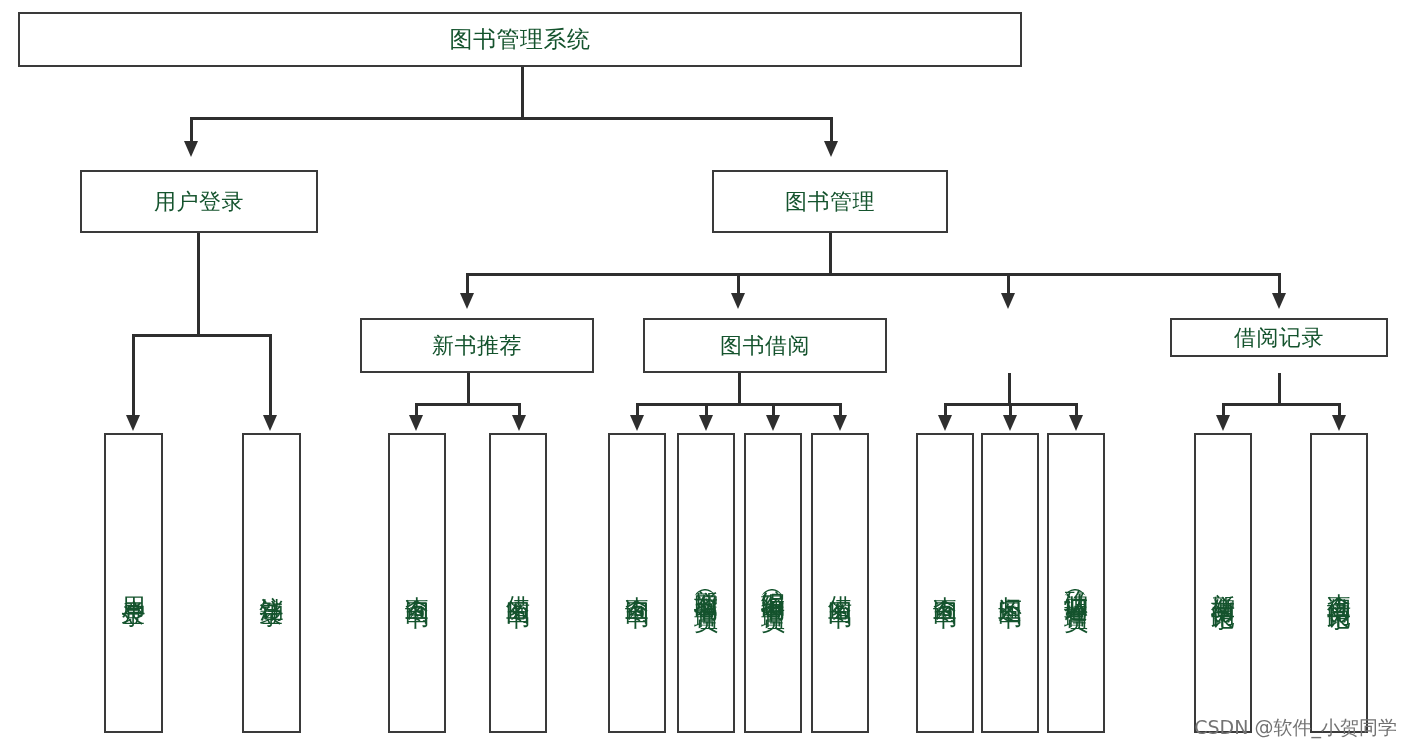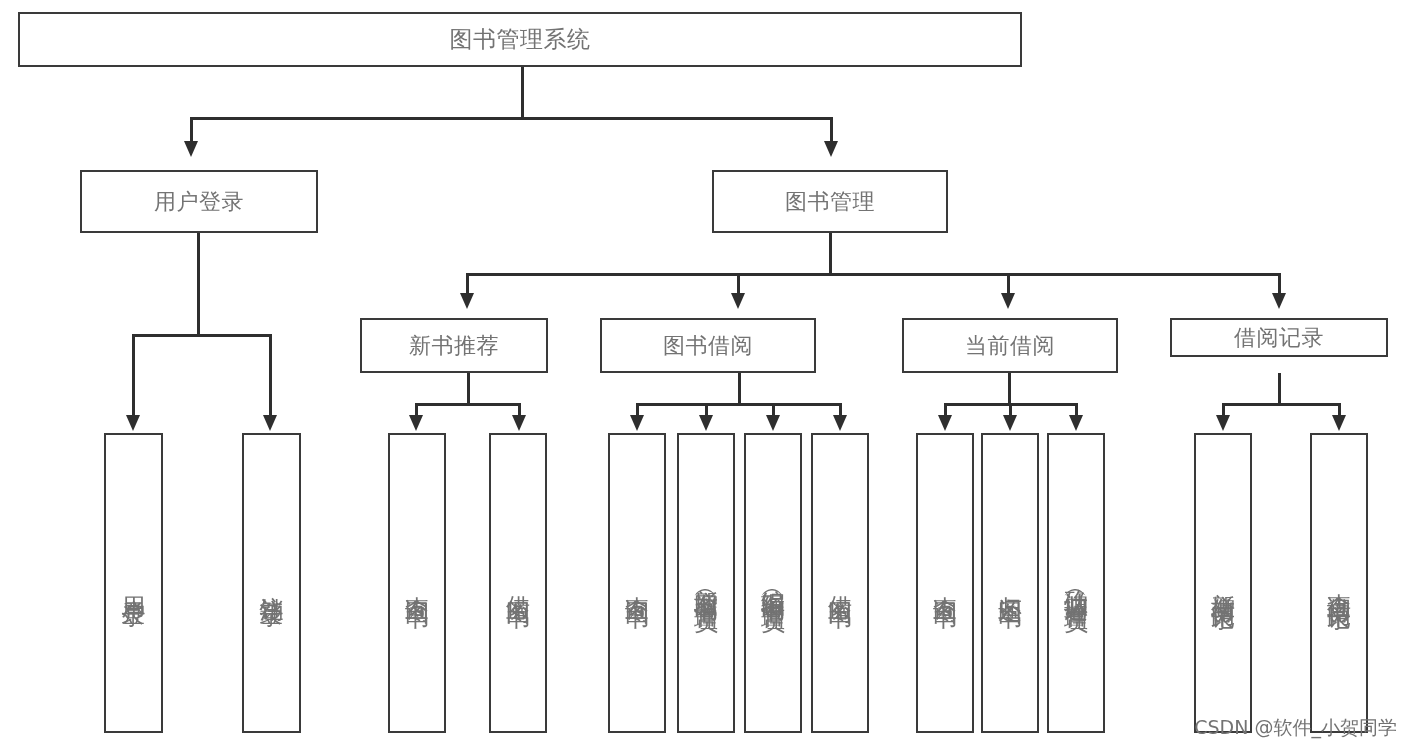--- a/index.html
+++ b/index.html
@@ -18,21 +18,21 @@
   .node {
     position: absolute;
     box-sizing: border-box;
     border: 2px solid #3a3a3a;
     background: #ffffff;
     display: flex;
     align-items: center;
     justify-content: center;
   }
   .node-label {
-    color: #737373;
+    color: #14532d;
     line-height: 1.18;
     text-align: center;
     white-space: nowrap;
   }
   .h-node .node-label {
     font-size: 22px;
     letter-spacing: 0.5px;
   }
   .root .node-label {
     font-size: 23px;
@@ -104,28 +104,25 @@
   <div class="edge edge-h" style="left:466px; top:273px; width:815px;"></div>
   <div class="edge edge-v" style="left:466px; top:273px; height:22px;"></div>
   <div class="arrow" style="left:460px; top:293px;"></div>
   <div class="edge edge-v" style="left:737px; top:273px; height:22px;"></div>
   <div class="arrow" style="left:731px; top:293px;"></div>
   <div class="edge edge-v" style="left:1007px; top:273px; height:22px;"></div>
   <div class="arrow" style="left:1001px; top:293px;"></div>
   <div class="edge edge-v" style="left:1278px; top:273px; height:22px;"></div>
   <div class="arrow" style="left:1272px; top:293px;"></div>
 
-  <div class="node h-node" style="left:360px; top:318px; width:188px; height:55px;">
+  <div class="node h-node" style="left:360px; top:318px; width:234px; height:55px;">
     <span class="node-label">新书推荐</span>
   </div>
-  <div class="node h-node" style="left:600px; top:318px; width:216px; height:55px;">
+  <div class="node h-node" style="left:643px; top:318px; width:244px; height:55px;">
     <span class="node-label">图书借阅</span>
-  </div>
-  <div class="node h-node" style="left:902px; top:318px; width:216px; height:55px;">
-    <span class="node-label">当前借阅</span>
   </div>
   <div class="node h-node" style="left:1170px; top:318px; width:218px; height:39px;">
     <span class="node-label">借阅记录</span>
   </div>
 
   <div class="edge edge-v" style="left:467px; top:373px; height:32px;"></div>
   <div class="edge edge-h" style="left:415px; top:403px; width:106px;"></div>
   <div class="edge edge-v" style="left:415px; top:403px; height:14px;"></div>
   <div class="arrow" style="left:409px; top:415px;"></div>
   <div class="edge edge-v" style="left:518px; top:403px; height:14px;"></div>

